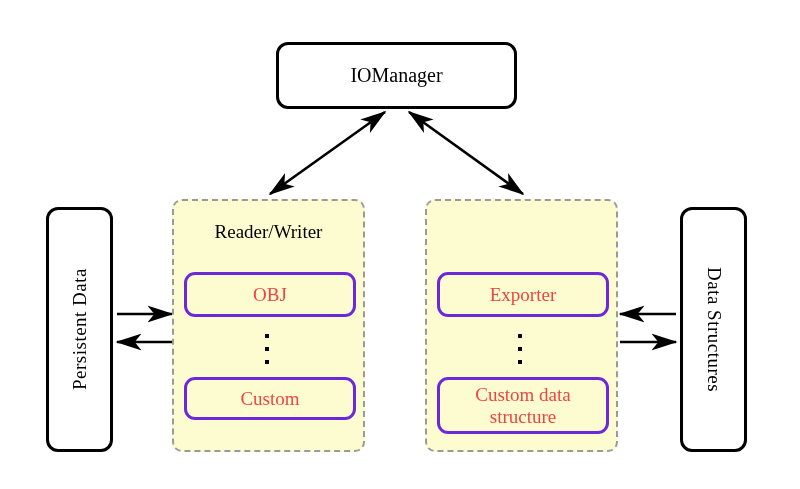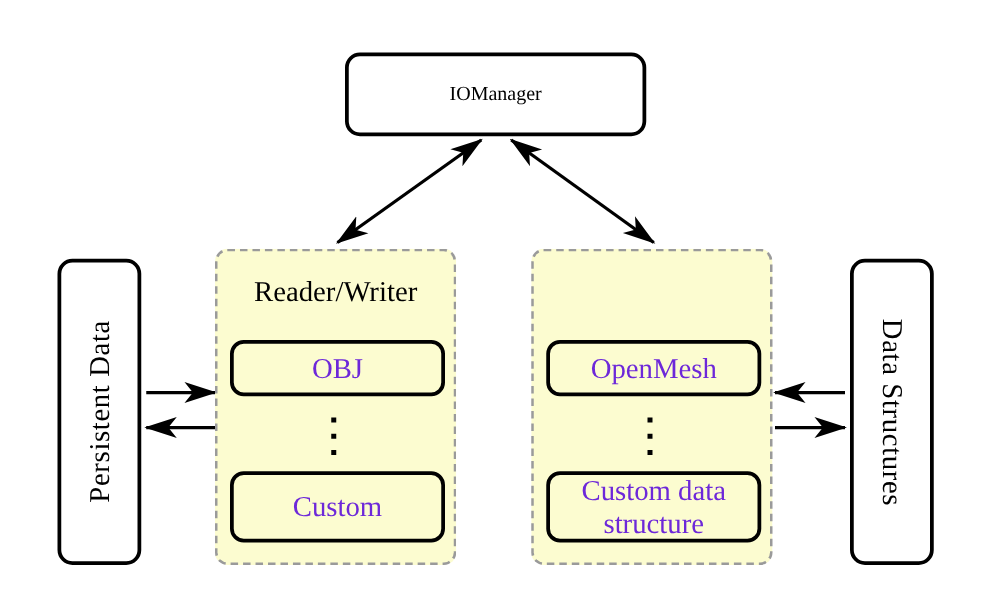--- a/index.html
+++ b/index.html
@@ -34,28 +34,28 @@
     position: absolute;
     box-sizing: border-box;
     border: 2px dashed #9a9a9a;
     border-radius: 10px;
     background: #fcfcd0;
   }
 
   .innerbox {
     position: absolute;
     box-sizing: border-box;
-    border: 3px solid #000000;
+    border: 3px solid #6d28d9;
     border-radius: 11px;
     background: #fcfcd0;
     display: flex;
     align-items: center;
     justify-content: center;
     text-align: center;
-    color: #6d28d9;
+    color: #ef4444;
     line-height: 1.12;
   }
 
   .panel-title {
     position: absolute;
     text-align: center;
     color: #000000;
     white-space: nowrap;
   }
 
@@ -90,22 +90,22 @@
   
   #arrows {
     position: absolute;
     left: 0;
     top: 0;
     width: 800px;
     height: 489px;
     pointer-events: none;
   }
 
-  .fs22 { font-size: 16px; }
-  .fs19 { font-size: 23px; }
+  .fs22 { font-size: 20px; }
+  .fs19 { font-size: 19px; }
 </style>
 </head>
 <body>
 
 <div id="canvas">
 
   <svg id="arrows" viewBox="0 0 800 489" xmlns="http://www.w3.org/2000/svg">
     <defs>
       <marker id="ah" markerWidth="11" markerHeight="11" refX="9.4" refY="3.6" orient="auto" markerUnits="strokeWidth">
         <path d="M0,0.4 L10,3.6 L0,6.8 L2.6,3.6 Z" fill="#000000"></path>
@@ -153,31 +153,31 @@
   <div class="innerbox fs19" style="left:184px; top:272px; width:172px; height:45px;">
     <span>OBJ</span>
   </div>
 
   <div class="vdots" style="left:264px; top:334px; width:6px; height:30px;">
     <i></i>
       <i></i>
       <i></i>
   </div>
 
-  <div class="innerbox fs19" style="left:184px; top:377px; width:172px; height:57px;">
+  <div class="innerbox fs19" style="left:184px; top:377px; width:172px; height:43px;">
     <span>
       <span>Custom</span><br>
     </span>
   </div>
 
   <div class="panel" style="left:425px; top:199px; width:193px; height:253px;"></div>
 
 
   <div class="innerbox fs19" style="left:437px; top:272px; width:172px; height:45px;">
-    <span>OpenMesh</span>
+    <span>Exporter</span>
   </div>
 
   <div class="vdots" style="left:517px; top:334px; width:6px; height:30px;">
     <i></i>
       <i></i>
       <i></i>
   </div>
 
   <div class="innerbox fs19" style="left:437px; top:377px; width:172px; height:57px;">
     <span>

